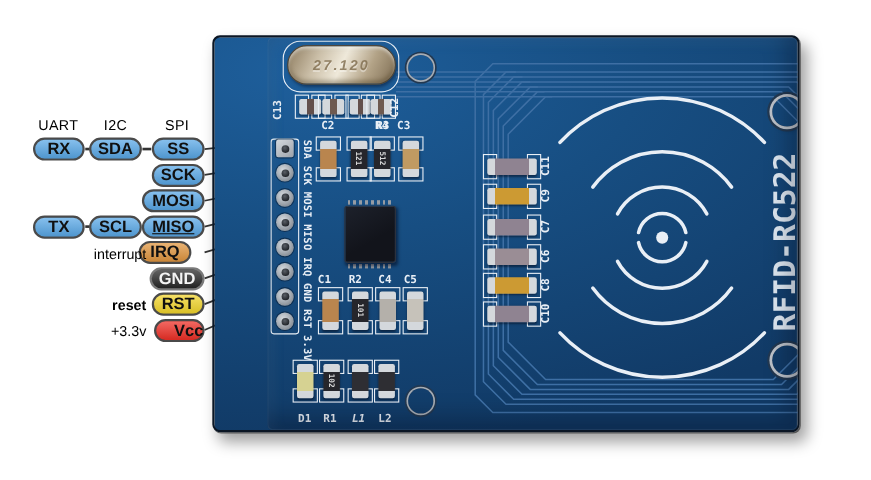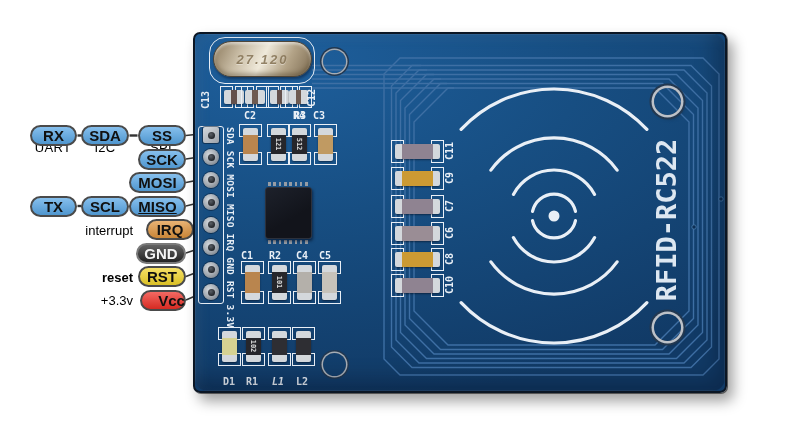--- a/index.html
+++ b/index.html
@@ -5,35 +5,35 @@
   :root{
     --silk:#e9eff6; --trace:#3e6fa4; --wire:#333333;
   }
   html,body{margin:0;padding:0;background:#fff;}
   .canvas{position:relative;width:792px;height:436px;background:#fff;overflow:hidden;
           font-family:"Liberation Sans",sans-serif;}
   svg{position:absolute;left:0;top:0;}
 
   
   .colhead{position:absolute;font:13px "Liberation Sans",sans-serif;color:#000;
-           transform:translateX(-50%);letter-spacing:.3px;margin-top:34px;}
+           transform:translateX(-50%);letter-spacing:.3px;}
   .pill{position:absolute;height:21px;border:2px solid #4a4a4a;border-radius:11px;
         box-sizing:border-box;display:flex;align-items:center;justify-content:center;
         font:bold 15px/15px "Liberation Sans",sans-serif;color:#101010;
         background-image:linear-gradient(180deg,rgba(255,255,255,.28),rgba(0,0,0,.10));}
   .pill.dark{color:#f4f4f4;border-color:#7a7a7a;}
   .pinnote{position:absolute;left:0;width:133px;text-align:right;
            font:13px "Liberation Sans",sans-serif;color:#000;}
 
   
   .board{position:absolute;left:193px;top:32px;width:534px;height:361px;
          border-radius:7px;border:2px solid #0b1624;box-sizing:border-box;
          background:radial-gradient(130% 95% at 15% 8%, #1e5f9c 0%, #174e82 45%, #113a66 100%);
          box-shadow:6px 8px 14px rgba(0,0,0,.38), 1px 1px 0 rgba(0,0,0,.5);}
-  .board-inner{position:absolute;inset:0;border-radius:13px;overflow:hidden;}
+  .board-inner{position:absolute;inset:0;border-radius:1px;overflow:hidden;margin-left:48px;}
   .board-inner::after{content:"";position:absolute;inset:0;border-radius:5px;pointer-events:none;
          box-shadow:inset 0 0 0 1px rgba(255,255,255,.06),
                     inset -8px -10px 22px rgba(0,0,15,.28),
                     inset 5px 5px 12px rgba(130,180,230,.10);}
 
   .hole{position:absolute;border-radius:50%;
         background:radial-gradient(circle at 40% 35%, #ffffff 55%, #eceeف0 70%, #cfd3d7 100%);}
   .hole.big{width:27px;height:27px;
         box-shadow:0 0 0 2.5px #bcc1c8, 0 0 0 4.5px #233850, 2px 3px 5px rgba(0,0,0,.35) ;}
   .hole.small{width:23px;height:23px;
@@ -112,21 +112,21 @@
       <div class="colhead" style="left: 105px; top: 106px;">I2C</div>
       <div class="colhead" style="left: 161px; top: 106px;">SPI</div>
       <div class="pill" style="left: 138px; top: 125px; width: 48px; background-color: rgb(88, 167, 230);">SS</div>
       <div class="pill" style="left: 81px; top: 125px; width: 48px; background-color: rgb(88, 167, 230);">SDA</div>
       <div class="pill" style="left: 30px; top: 125px; width: 47px; background-color: rgb(88, 167, 230);">RX</div>
       <div class="pill" style="left: 138px; top: 148.5px; width: 48px; background-color: rgb(88, 167, 230);">SCK</div>
       <div class="pill" style="left: 129px; top: 172px; width: 57px; background-color: rgb(88, 167, 230);">MOSI</div>
       <div class="pill" style="left: 129px; top: 195.5px; width: 57px; background-color: rgb(88, 167, 230); text-decoration: underline;">MISO</div>
       <div class="pill" style="left: 81px; top: 195.5px; width: 48px; background-color: rgb(88, 167, 230);">SCL</div>
       <div class="pill" style="left: 30px; top: 195.5px; width: 47px; background-color: rgb(88, 167, 230);">TX</div>
-      <div class="pill" style="left: 146px; top: 219px; width: 48px; background-color: rgb(224, 149, 62);">IRQ</div>
+      <div class="pill" style="left: 126px; top: 219px; width: 48px; background-color: rgb(224, 149, 62);">IRQ</div>
       <div class="pinnote" style="top: 222.5px;">interrupt</div>
       <div class="pill dark" style="left: 136px; top: 242.5px; width: 50px; background-color: rgb(39, 39, 39);">GND</div>
       <div class="pill" style="left: 138px; top: 266px; width: 48px; background-color: rgb(242, 213, 43);">RST</div>
       <div class="pinnote" style="top: 269.5px; font-weight: bold;">reset</div>
       <div class="pill" style="left: 140px; top: 289.5px; width: 46px; background-color: rgb(238, 47, 38); padding-left: 17px;">Vcc</div>
       <div class="pinnote" style="top: 293px;">+3.3v</div>
     </div>
 
   <div class="board">
     <div class="board-inner">

